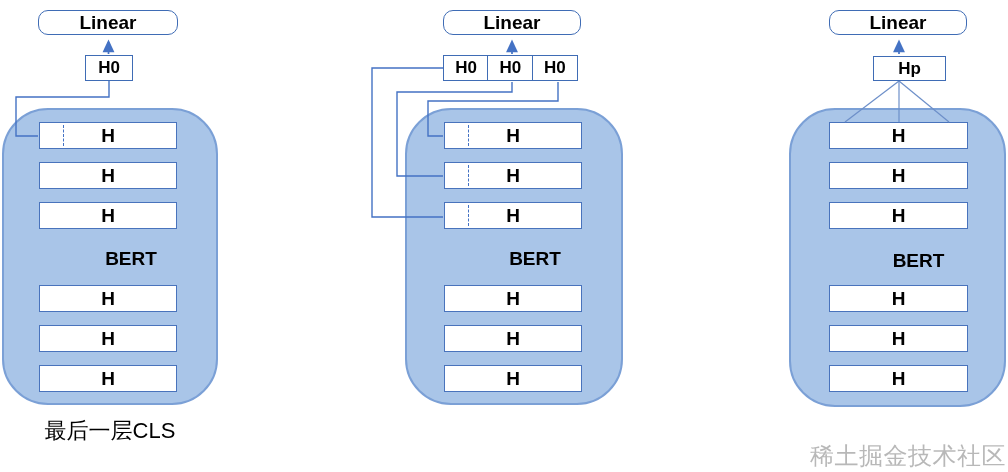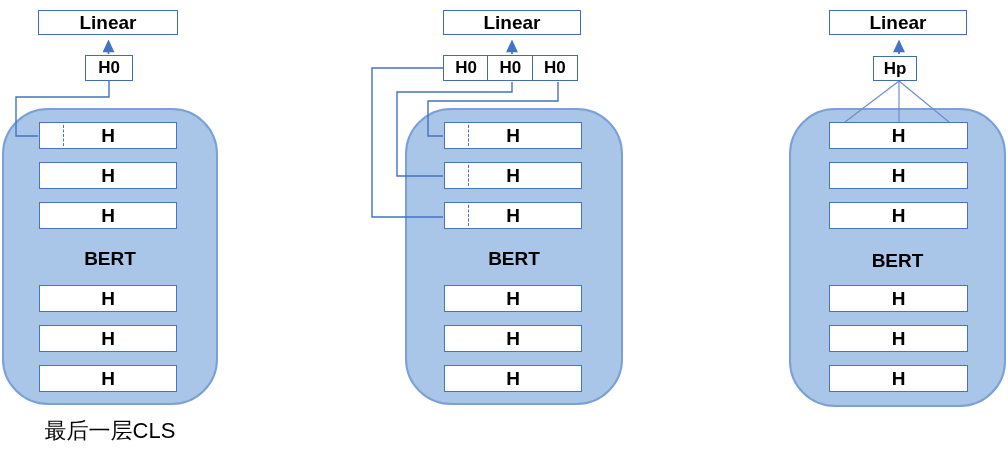--- a/index.html
+++ b/index.html
@@ -6,21 +6,21 @@
   #canvas{
     position:relative;width:1008px;height:472px;background:#ffffff;
     overflow:hidden;font-family:"Liberation Sans", sans-serif;color:#000;
   }
   
   .tbox{
     position:absolute;background:#fff;border:1.6px solid #3F6CB5;
     display:flex;align-items:center;justify-content:center;
     box-sizing:border-box;z-index:4;
   }
-  .linear{font-size:19px;font-weight:bold;}
+  .linear{font-size:19px;font-weight:bold;border-radius:10px;}
   .pooled{font-size:17px;font-weight:600;}
   .pooled-row{position:absolute;display:flex;z-index:4;}
   .pooled-row .cell{
     width:46px;height:26px;background:#fff;border:1.6px solid #3F6CB5;
     box-sizing:border-box;display:flex;align-items:center;justify-content:center;
     font-size:17px;font-weight:600;margin-left:-1.6px;
   }
   .pooled-row .cell:first-child{margin-left:0;}
   
   .bert-container{
@@ -31,21 +31,21 @@
   .hrow{
     position:absolute;height:27px;background:#fff;border:1.5px solid #4973BC;
     box-sizing:border-box;display:flex;align-items:center;justify-content:center;
     font-size:19px;font-weight:600;z-index:2;
   }
   .cls-divider{
     position:absolute;left:23px;top:2px;bottom:2px;width:0;
     border-left:1.4px dashed #4472C4;z-index:3;
   }
   .bert-label{
-    position:absolute;text-align:center;font-size:19px;font-weight:bold;z-index:2;
+    position:absolute;text-align:center;font-size:19px;font-weight:bold;z-index:2;padding-left:21px;
   }
   .caption{
     position:absolute;top:416px;text-align:center;font-size:22px;z-index:5;
   }
   .watermark{
     position:absolute;left:810px;top:440px;font-size:24px;
     color:rgba(125,125,125,0.55);white-space:nowrap;z-index:4;letter-spacing:0.5px;
   }
   #wires{position:absolute;left:0;top:0;z-index:3;pointer-events:none;}
 </style>
@@ -123,21 +123,21 @@
     <span>H</span>
   </div>
   <div class="hrow" style="left:444px;top:365px;width:138px;">
     <span>H</span>
   </div>
 
 
   <div class="tbox linear" style="left:829px;top:10px;width:138px;height:25px;">
     <span>Linear</span>
   </div>
-  <div class="tbox pooled" style="left:873px;top:56px;width:44px;height:25px;text-align:right;">
+  <div class="tbox pooled" style="left:873px;top:56px;width:73px;height:25px;text-align:right;">
     <span>Hp</span>
   </div>
 
   <div class="bert-container" style="left:789px;top:108px;width:217px;height:299px;"></div>
 
   <div class="hrow" style="left:829px;top:122px;width:139px;">
     <span>H</span>
   </div>
   <div class="hrow" style="left:829px;top:162px;width:139px;">
     <span>H</span>
@@ -150,20 +150,21 @@
     <span>H</span>
   </div>
   <div class="hrow" style="left:829px;top:325px;width:139px;">
     <span>H</span>
   </div>
   <div class="hrow" style="left:829px;top:365px;width:139px;">
     <span>H</span>
   </div>
 
 
+  <div class="watermark">稀土掘金技术社区</div>
 
   <svg id="wires" width="1008" height="472" viewBox="0 0 1008 472">
     <defs>
       <marker id="arrowhead" markerWidth="9" markerHeight="9" refX="6.5" refY="4" orient="auto">
         <path d="M0.5 0.5 L8 4 L0.5 7.5 z" fill="#4472C4"></path>
       </marker>
     </defs>
 
     <path d="M108.5 54 L108.5 42" stroke="#4472C4" stroke-width="1.7" fill="none" marker-end="url(#arrowhead)"></path>
     <path d="M109 81 L109 97 L16 97 L16 136 L38 136" stroke="#4472C4" stroke-width="1.4" fill="none"></path>

